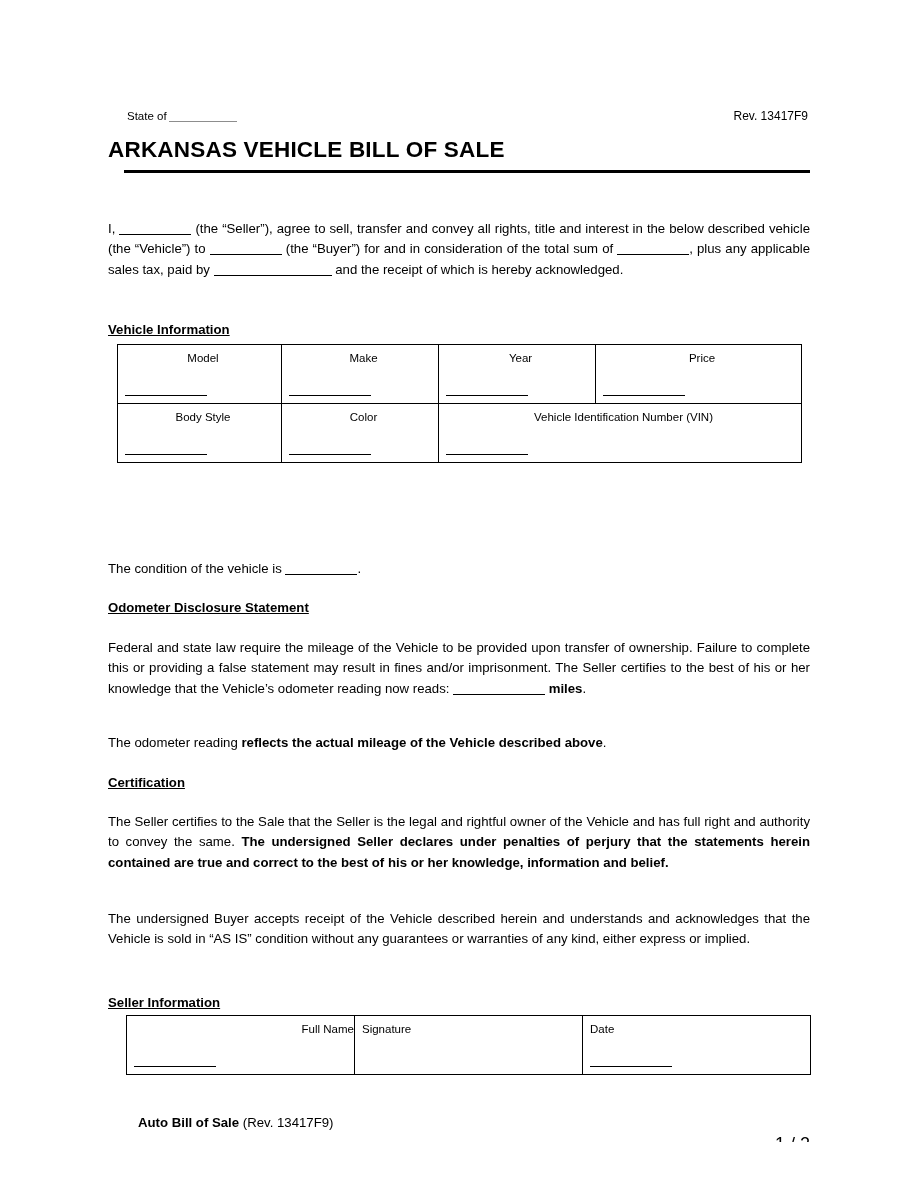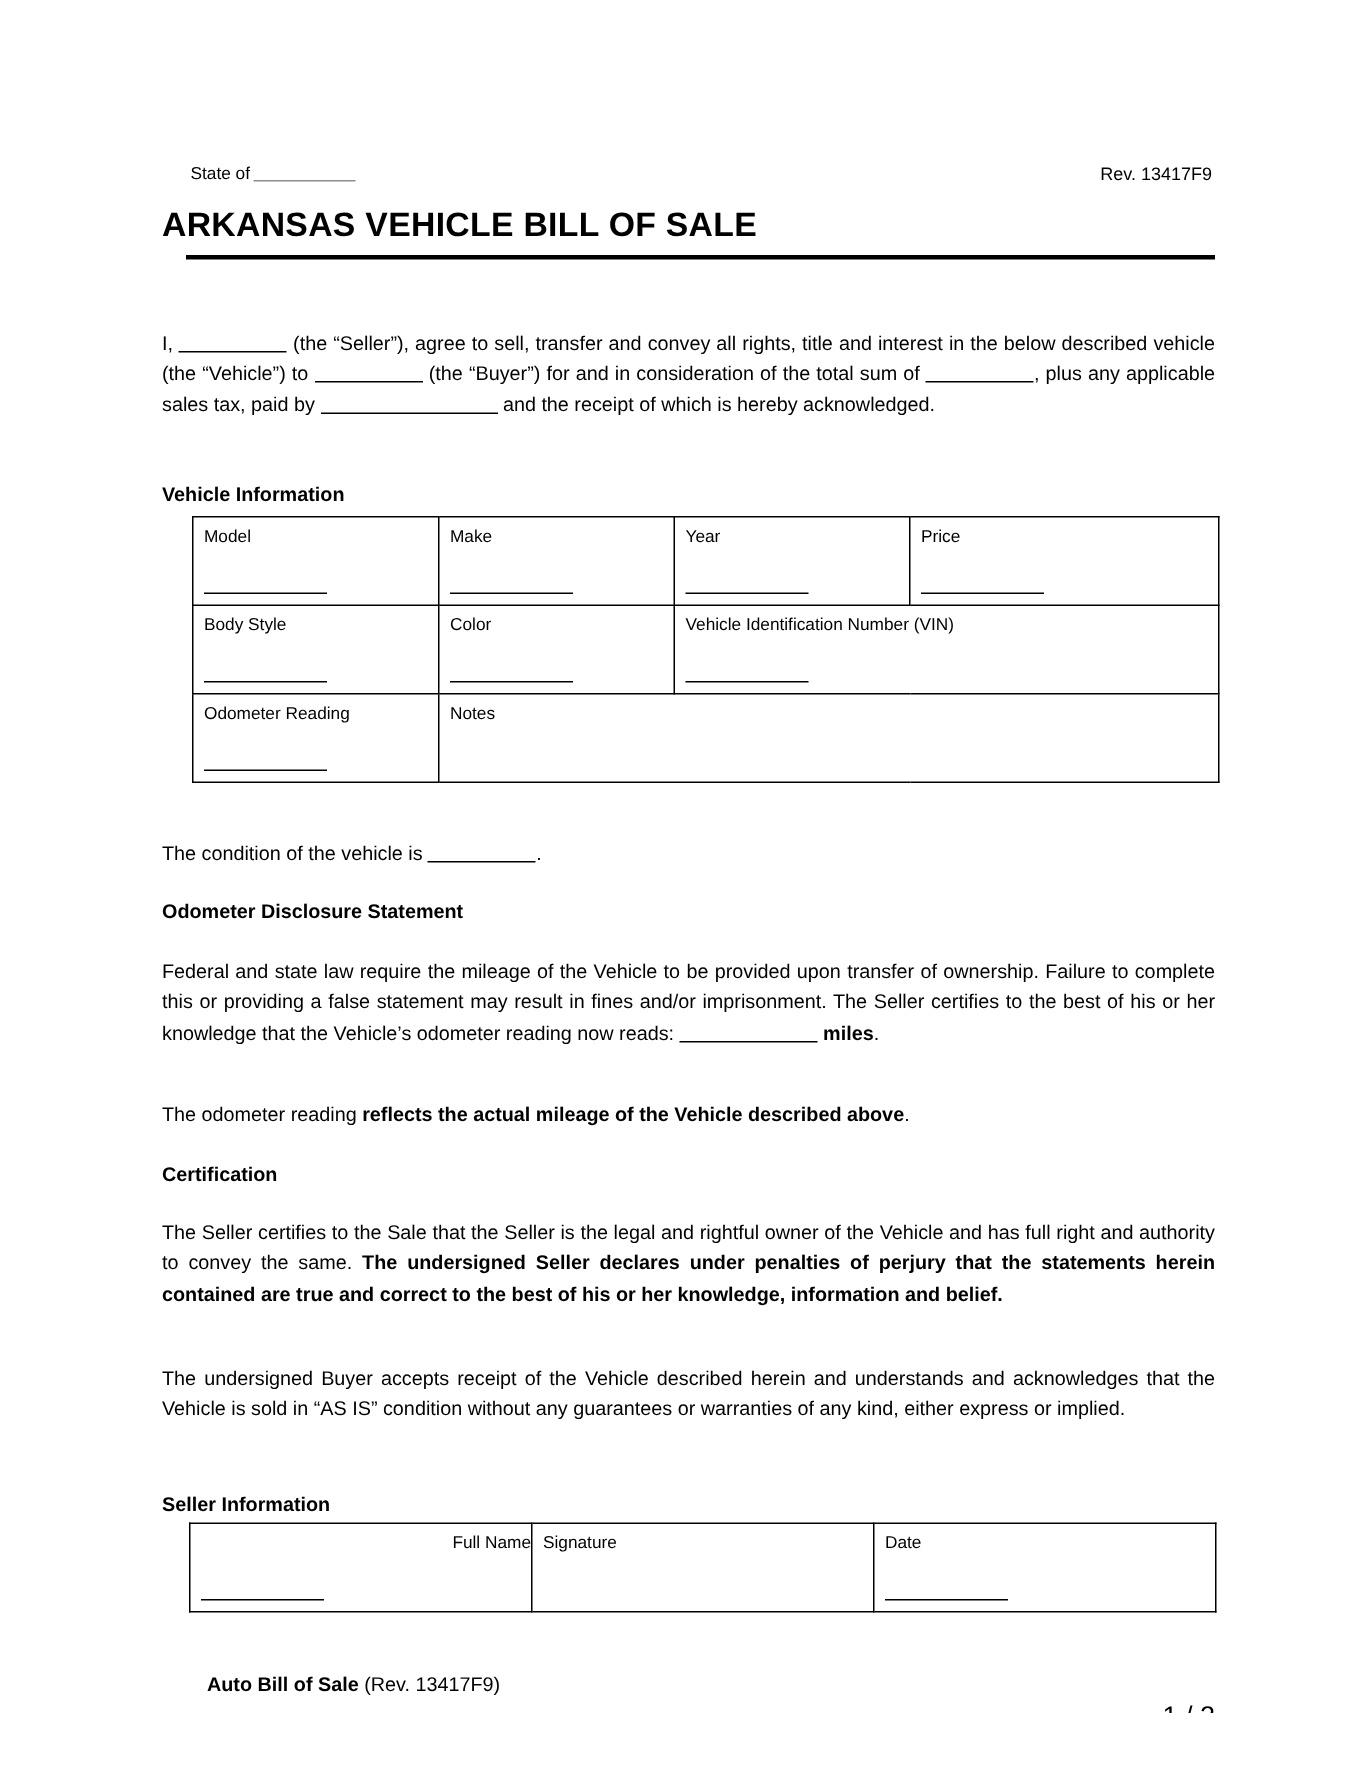--- a/index.html
+++ b/index.html
@@ -95,20 +95,21 @@
   }
   .b-md { width: 72px; }
   .b-lg { width: 118px; }
   .b-odo { width: 92px; }
 
   .section-head {
     position: absolute;
     font-size: 13.2px;
     font-weight: bold;
     line-height: 17px;
+    text-decoration: underline;
   }
 
   
   .tbl {
     position: absolute;
     border-collapse: collapse;
     table-layout: fixed;
     border: 1.6px solid #000000;
   }
   .tbl td {
@@ -159,21 +160,21 @@
       <div class="rev-code">Rev. 13417F9</div>
     </div>
 
     <div class="doc-title">ARKANSAS VEHICLE BILL OF SALE</div>
     <div class="title-rule"></div>
 
     <div class="para" style="top:219px;"><span>I,</span> <span class="blank b-md"></span> <span>(the “Seller”), agree to sell, transfer and convey all rights, title and interest in the below described vehicle (the “Vehicle”) to</span> <span class="blank b-md"></span> <span>(the “Buyer”) for and in consideration of the total sum of</span> <span class="blank b-md"></span><span>, plus any applicable sales tax, paid by</span> <span class="blank b-lg"></span> <span>and the receipt of which is hereby acknowledged.</span></div>
 
     <div class="section-head" style="top:321px; left:0;">Vehicle Information</div>
 
-    <table class="tbl" style="left:20px; top:344px; width:684px;">
+    <table class="tbl" style="left:9px; top:344px; width:684px;text-align:center;">
       <colgroup>
           <col style="width:164px">
           <col style="width:157px">
           <col style="width:157px">
           <col style="width:206px">
         </colgroup>
       <tbody>
         <tr>
           <td style="height:52px;">
               <span class="cell-label">Model</span>
@@ -199,29 +200,20 @@
             </td>
           <td colspan="1">
               <span class="cell-label">Color</span>
               <span class="cell-blank"></span>
             </td>
           <td colspan="2">
               <span class="cell-label">Vehicle Identification Number (VIN)</span>
               <span class="cell-blank"></span>
             </td>
         </tr>
-        <tr>
-          <td colspan="1" style="height:52px;">
-              <span class="cell-label">Odometer Reading</span>
-              <span class="cell-blank"></span>
-            </td>
-          <td colspan="3">
-              <span class="cell-label">Notes</span>
-            </td>
-        </tr>
       </tbody>
     </table>
 
     <div class="para ragged" style="top:559px;"><span>The condition of the vehicle is</span> <span class="blank b-md"></span><span>.</span></div>
 
     <div class="section-head" style="top:599px; left:0;">Odometer Disclosure Statement</div>
 
     <div class="para" style="top:638px;"><span>Federal and state law require the mileage of the Vehicle to be provided upon transfer of ownership. Failure to complete this or providing a false statement may result in fines and/or imprisonment. The Seller certifies to the best of his or her knowledge that the Vehicle’s odometer reading now reads:</span> <span class="blank b-odo"></span> <b>miles</b><span>.</span></div>
 
     <div class="para ragged" style="top:733px;"><span>The odometer reading </span><b>reflects the actual mileage of the Vehicle described above</b><span>.</span></div>

